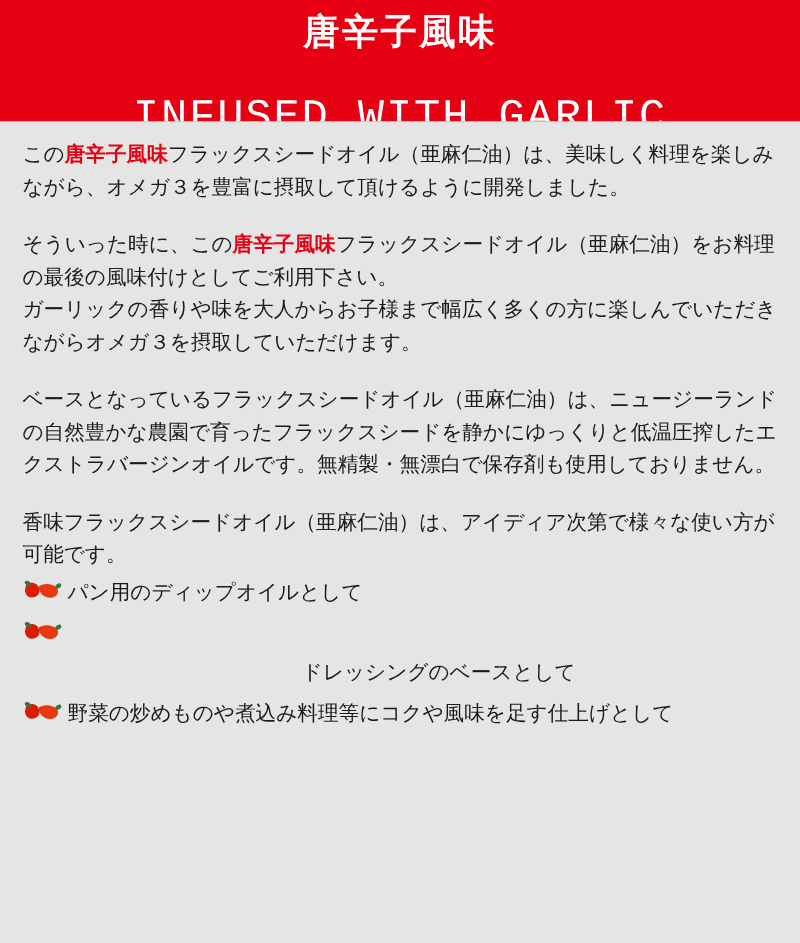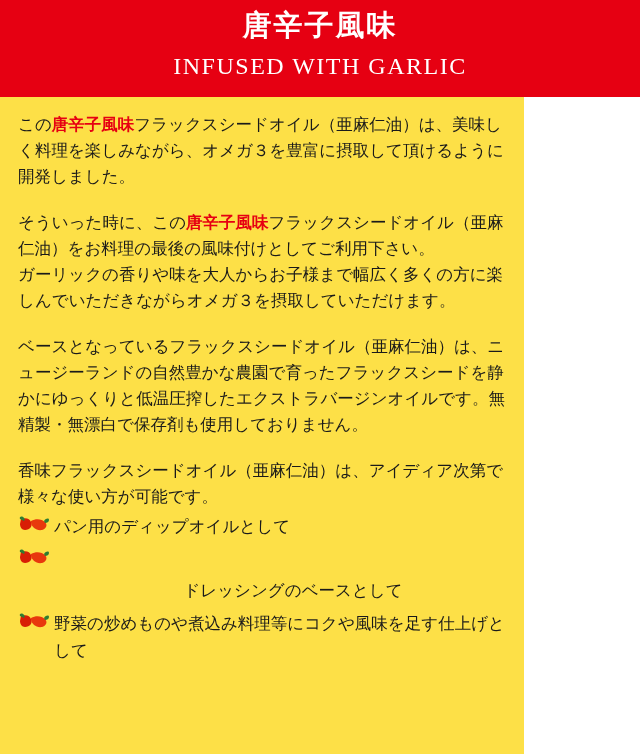--- a/index.html
+++ b/index.html
@@ -8,23 +8,23 @@
   }
   body {
     width: 640px;
     height: 754px;
     background: #ffffff;
     font-family: "Liberation Sans", sans-serif;
     overflow: hidden;
   }
   .page {
     position: relative;
-    width: 524px;
+    width: 640px;
     height: 754px;
-    background: #fde047;
+    background: #e5e5e5;
   }
 
   
   .banner {
     width: 640px;
     height: 97px;
     background: #e60012;
     color: #ffffff;
     text-align: center;
     box-sizing: border-box;
@@ -33,26 +33,27 @@
   }
   .banner-jp {
     font-family: "DejaVu Sans", sans-serif;
     font-size: 29px;
     font-weight: bold;
     letter-spacing: 2px;
     line-height: 38px;
     color: #ffffff;
   }
   .banner-en {
-    font-family: Liberation Serif, serif;
-    font-size: 24px;
+    font-family: Liberation Mono, monospace;
+    font-size: 35px;
     font-weight: normal;
     letter-spacing: 1.5px;
     line-height: 44px;
     color: #ffffff;
+    margin-top: 28px;
   }
 
   
   .content {
     padding: 14px 18px 0 18px;
     font-family: Liberation Sans, sans-serif;
     font-size: 16.5px;
     line-height: 26px;
     color: #1a1a1a;
   }

